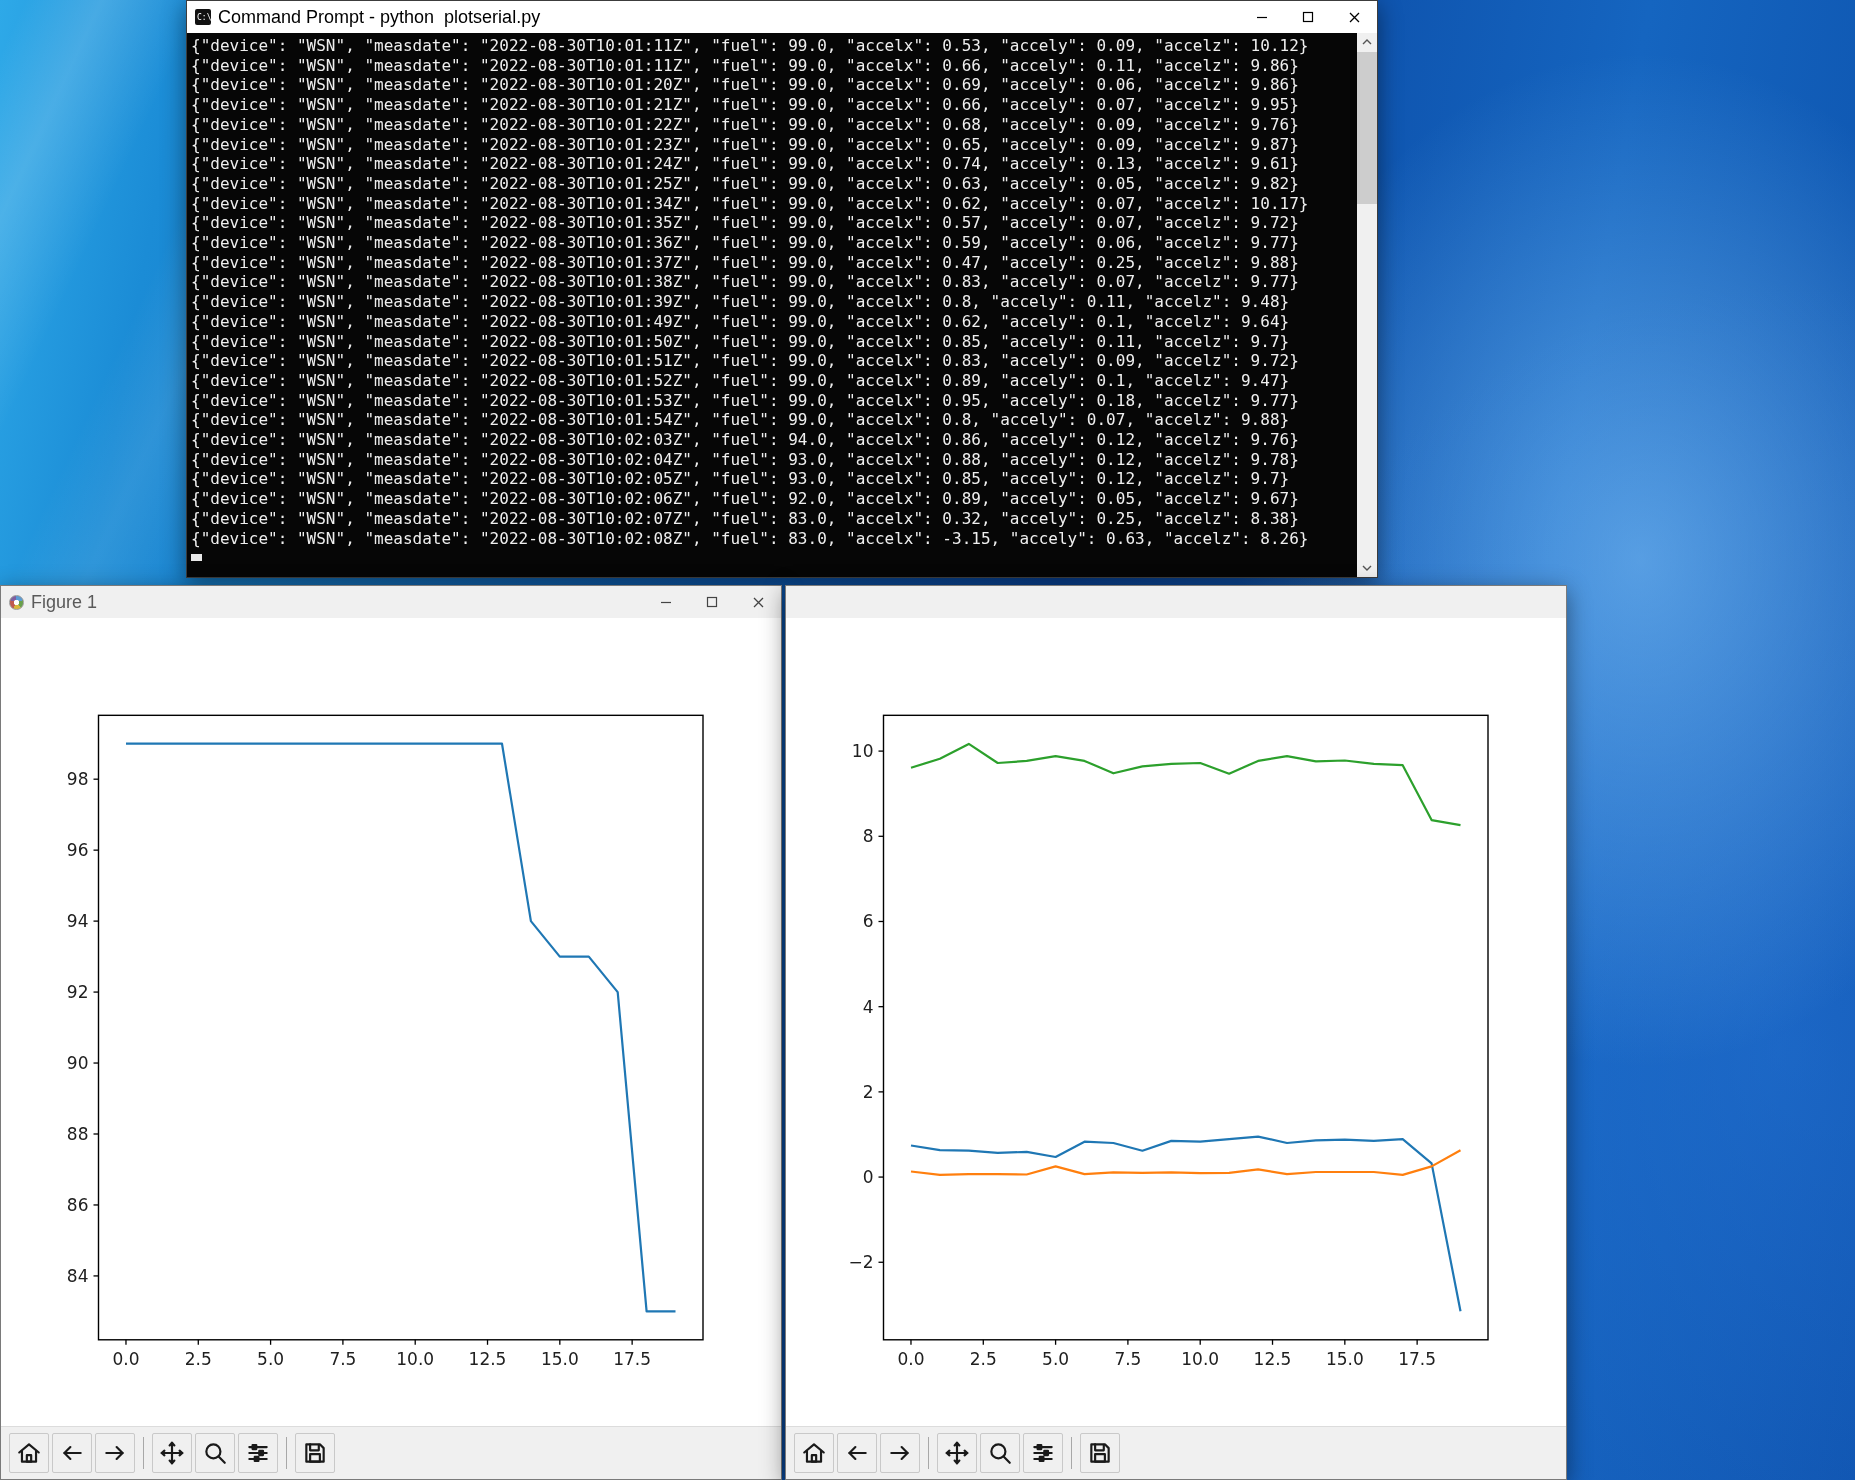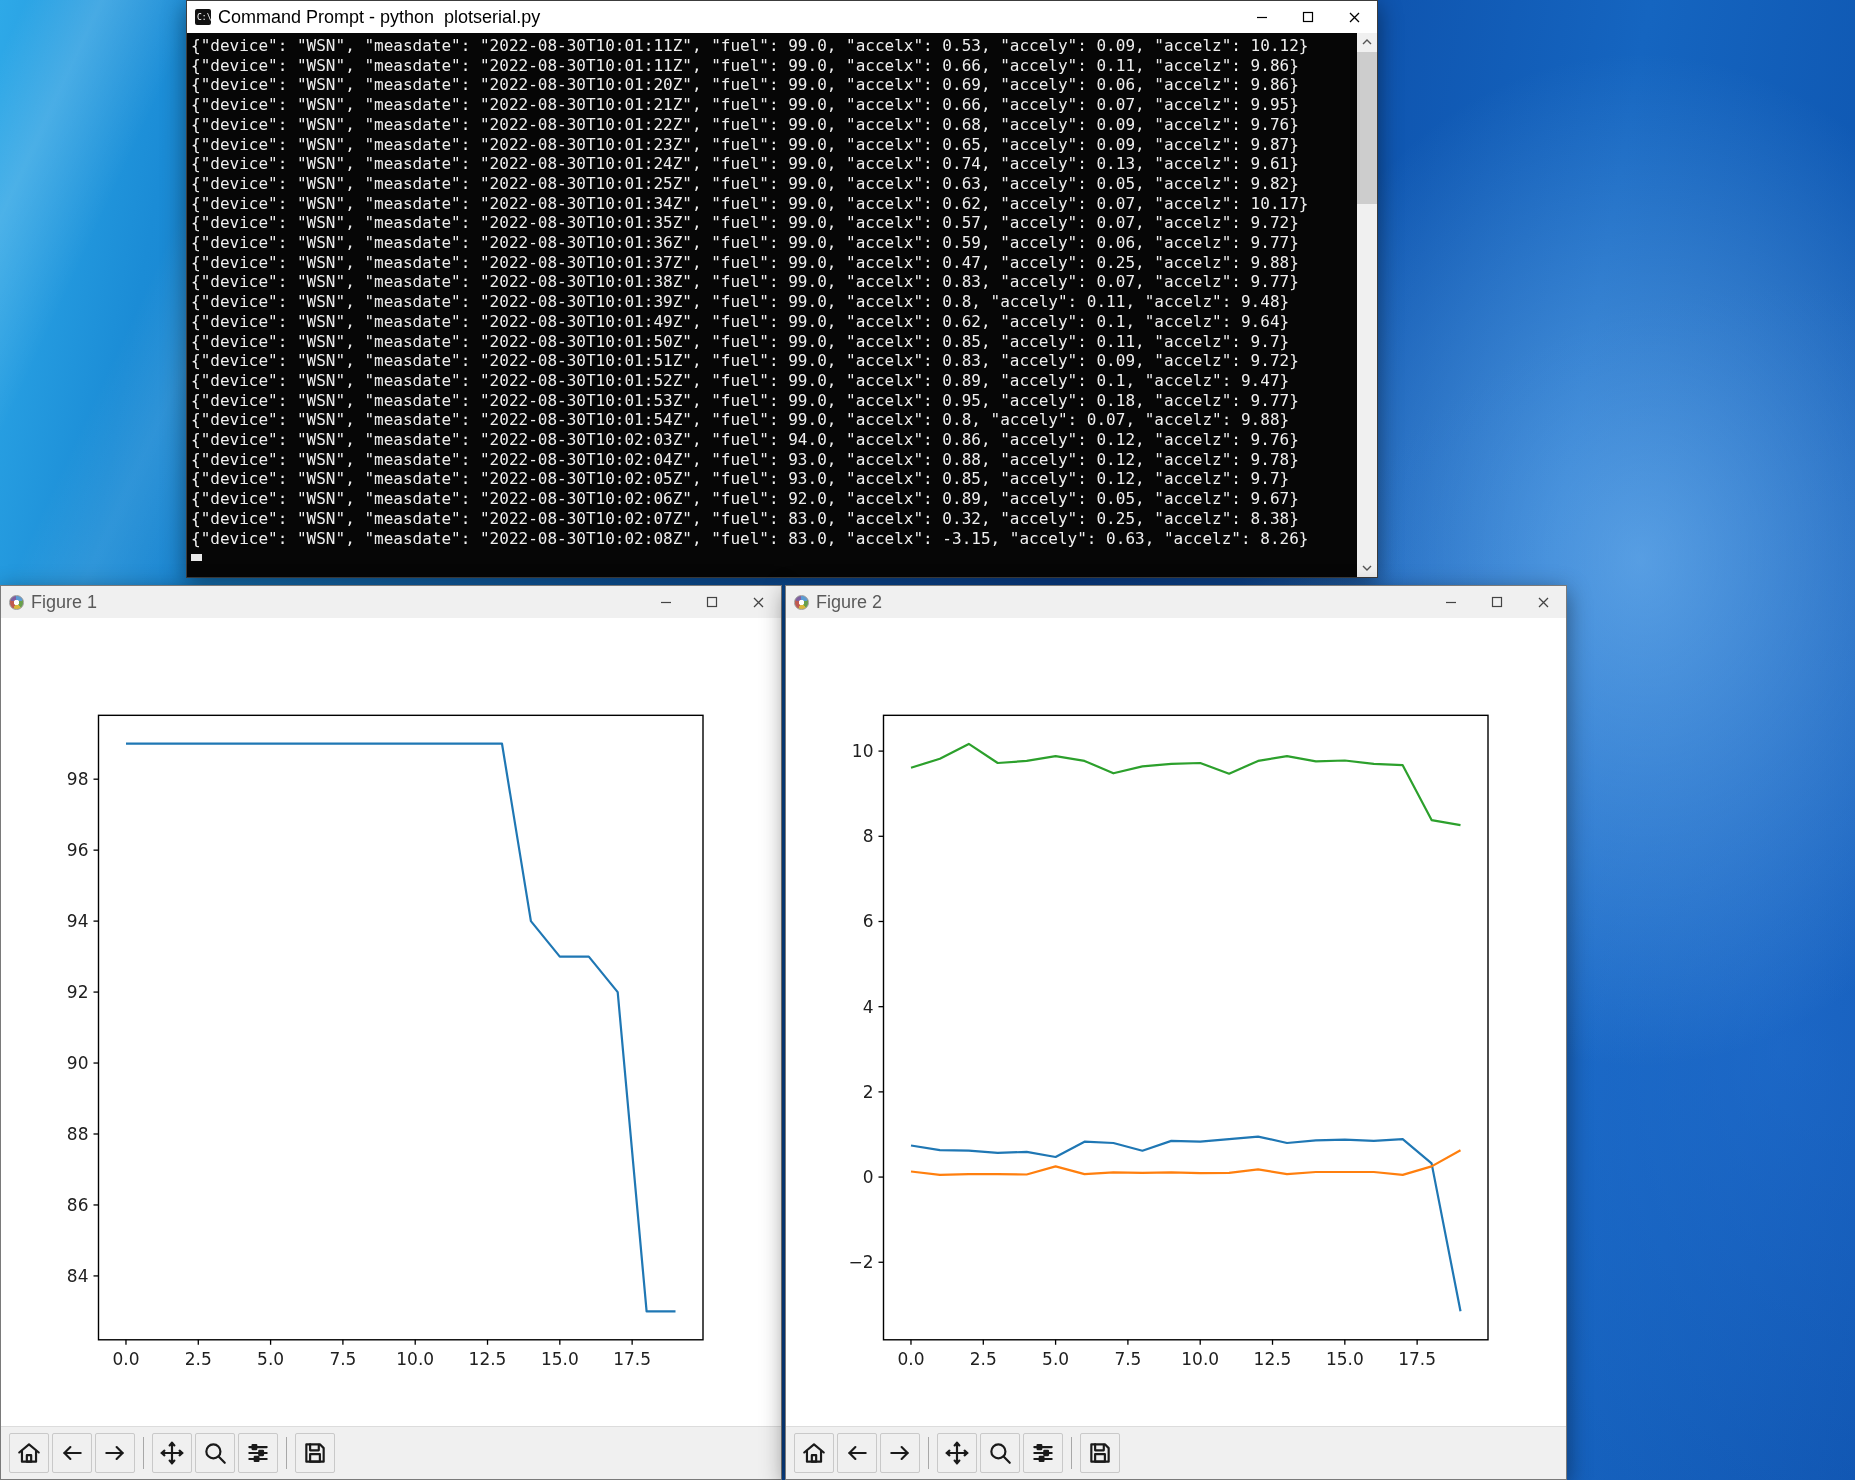--- a/index.html
+++ b/index.html
@@ -237,41 +237,20 @@
           <svg viewBox="0 0 24 24" width="26" height="26" fill="none" stroke="#1a1a1a" stroke-width="2" stroke-linecap="round" stroke-linejoin="round">
             <path d="M4 4 H16.5 L20 7.5 V20 H4 Z"></path>
             <path d="M7.5 4 V9.5 H15.5 V4.5"></path>
             <rect x="7.5" y="13" width="9" height="7"></rect>
           </svg>
         </button>
       </div>
   </div>
 
   <div class="win figure fig2">
-    <div class="titlebar">
-      <span class="mpl-icon"></span>
-      <span class="title-text">Figure 2</span>
-      <div class="win-controls">
-        <div class="wbtn">
-          <svg width="12" height="12">
-              <line x1="1" y1="6.5" x2="11" y2="6.5" stroke="#444" stroke-width="1.2"></line>
-            </svg>
-        </div>
-        <div class="wbtn">
-          <svg width="12" height="12">
-              <rect x="1.5" y="1.5" width="9" height="9" fill="none" stroke="#444" stroke-width="1.2"></rect>
-            </svg>
-        </div>
-        <div class="wbtn">
-          <svg width="13" height="13">
-              <path d="M2 2 L11 11 M11 2 L2 11" stroke="#444" stroke-width="1.3"></path>
-            </svg>
-        </div>
-      </div>
-    </div>
     <div class="fig-canvas">
       <svg id="chart2" viewBox="0 0 780 811" width="780" height="811">
           <line class="tickline" x1="124.97727272727272" y1="721.79" x2="124.97727272727272" y2="726.79"></line>
           <text class="ticklabel" x="124.97727272727272" y="746.79" text-anchor="middle">0.0</text>
           <line class="tickline" x1="197.28588516746413" y1="721.79" x2="197.28588516746413" y2="726.79"></line>
           <text class="ticklabel" x="197.28588516746413" y="746.79" text-anchor="middle">2.5</text>
           <line class="tickline" x1="269.5944976076555" y1="721.79" x2="269.5944976076555" y2="726.79"></line>
           <text class="ticklabel" x="269.5944976076555" y="746.79" text-anchor="middle">5.0</text>
           <line class="tickline" x1="341.9031100478469" y1="721.79" x2="341.9031100478469" y2="726.79"></line>
           <text class="ticklabel" x="341.9031100478469" y="746.79" text-anchor="middle">7.5</text>

